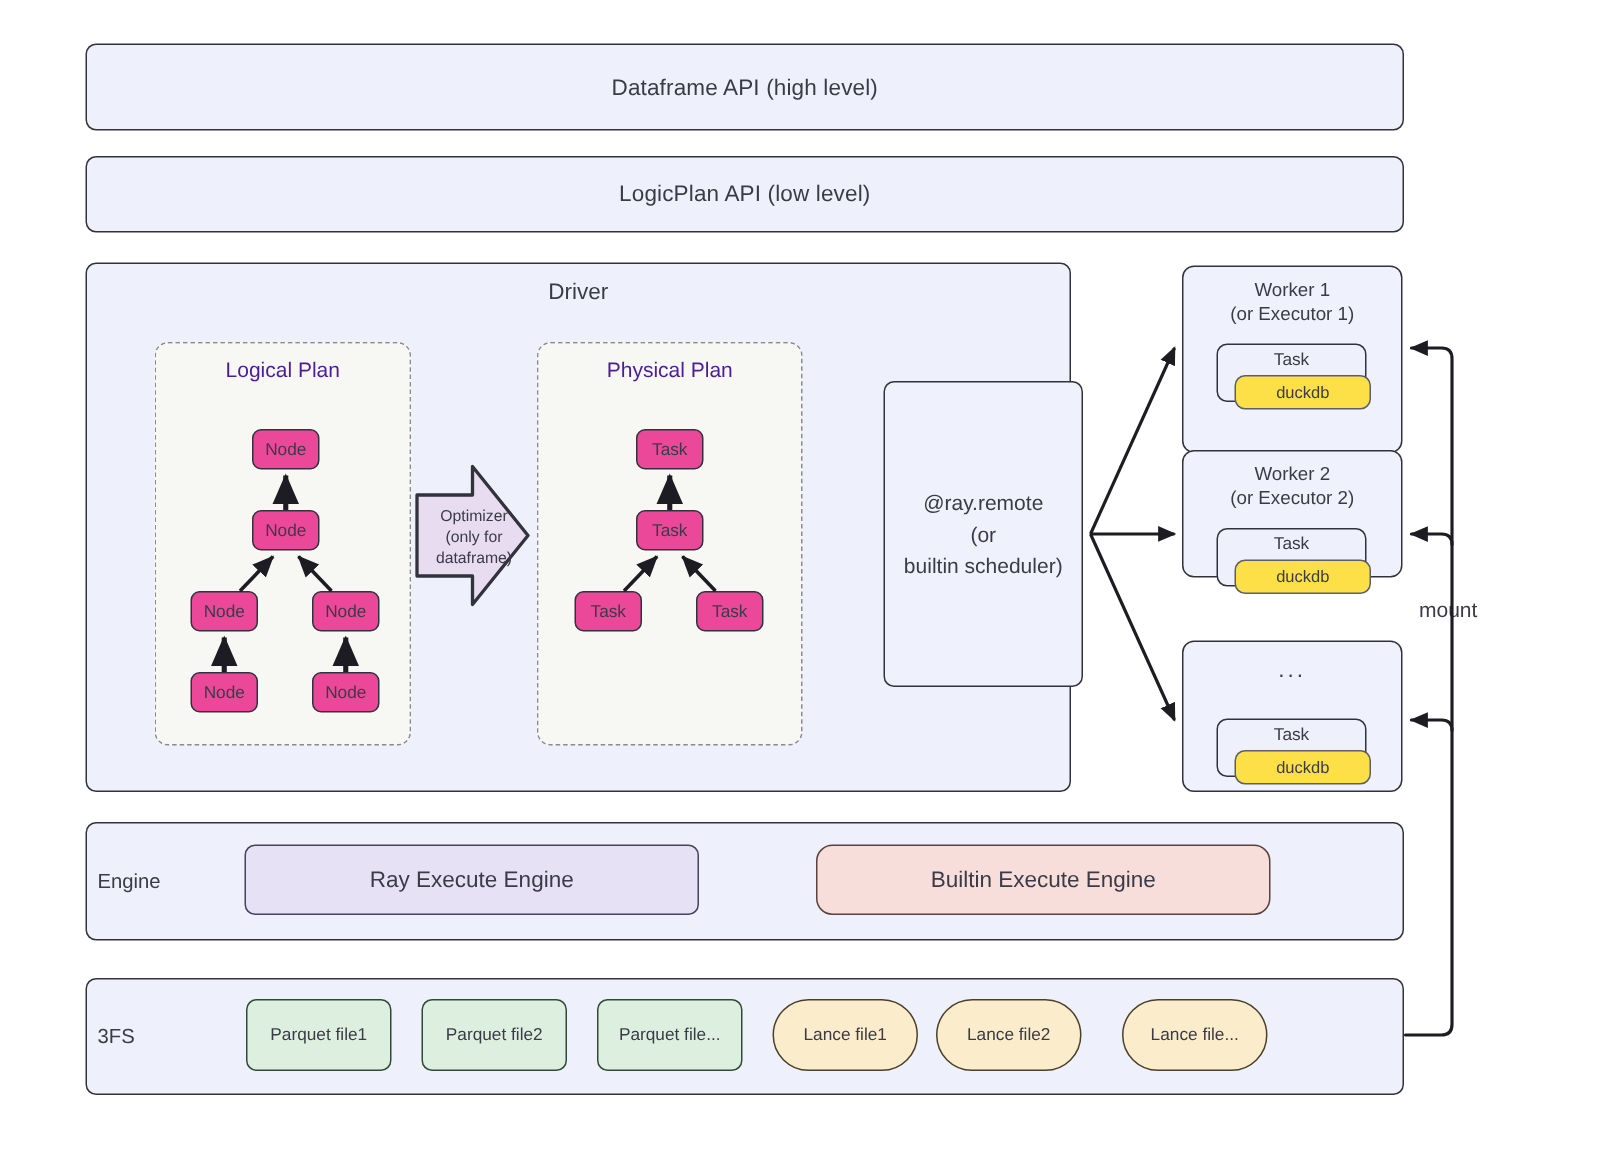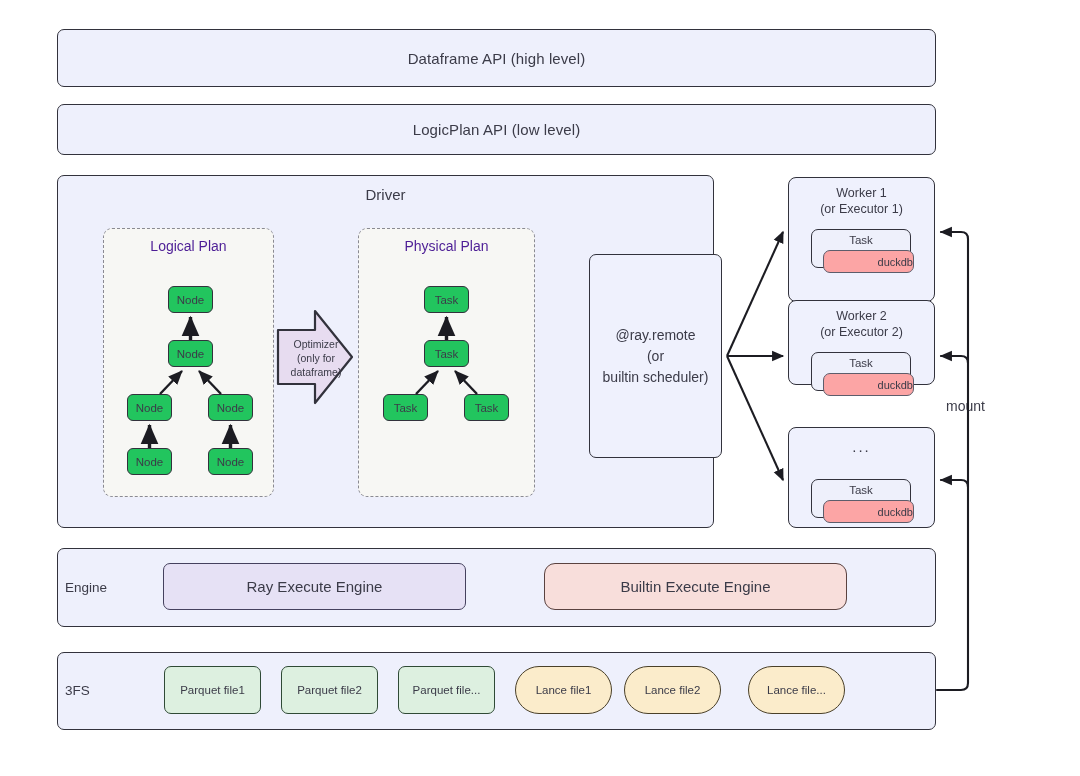--- a/index.html
+++ b/index.html
@@ -59,21 +59,21 @@
     top: 9px;
     left: 0;
     width: 100%;
     text-align: center;
     font-size: 14px;
     color: #4c1d95;
   }
 
   
   .chip {
-    background: #22c55e;
+    background: #ec4899;
     border: 1.7px solid #32323c;
     border-radius: 6px;
     display: flex;
     align-items: center;
     justify-content: center;
     font-size: 11.5px;
     color: #3b3b48;
     box-sizing: border-box;
   }
 
@@ -142,26 +142,26 @@
     display: flex;
     align-items: flex-start;
     justify-content: center;
     padding-top: 4px;
     font-size: 11.5px;
     color: #3b3b48;
     box-sizing: border-box;
   }
   .duckdb-box {
     position: absolute;
-    background: #fca5a5;
+    background: #fde047;
     border: 1.4px solid #5d5d6b;
     border-radius: 7px;
     display: flex;
     align-items: center;
-    justify-content: flex-end;
+    justify-content: center;
     font-size: 11px;
     color: #3b3b48;
     box-sizing: border-box;
     z-index: 2;
   }
 
   
   .row-label {
     position: absolute;
     font-size: 13.5px;

